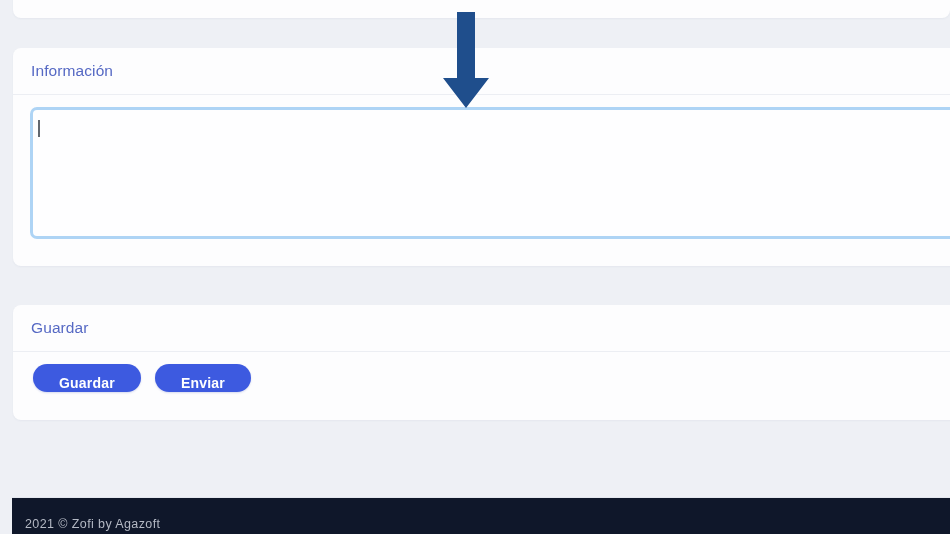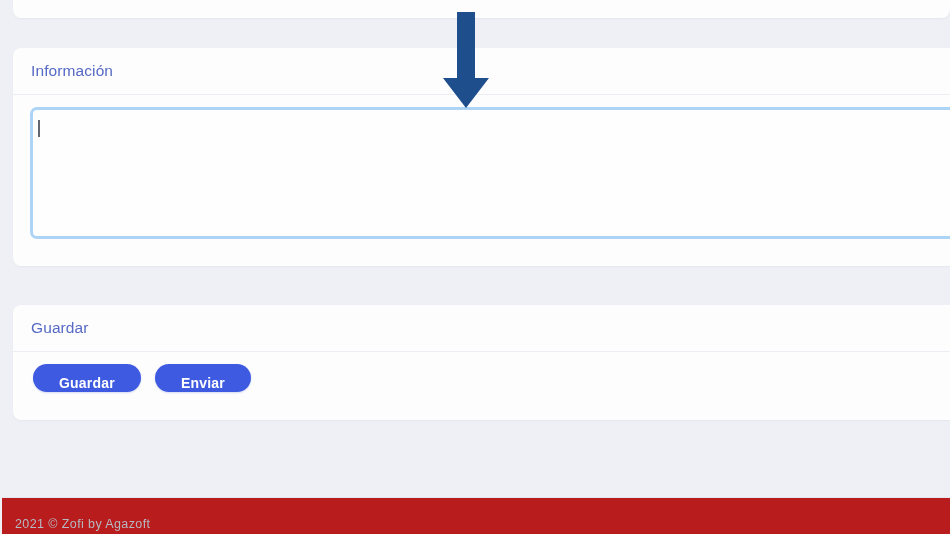--- a/index.html
+++ b/index.html
@@ -127,26 +127,26 @@
     padding: 0 26px;
     cursor: pointer;
     line-height: 38px;
     white-space: nowrap;
     box-shadow: 0 1px 2px rgba(40, 60, 170, 0.18);
   }
 
   
   .footer {
     position: absolute;
-    left: 2px;
+    left: 12px;
     right: 0;
     top: 497px;
     height: 37px;
     border-top: 1px solid #e4e7ee;
-    background: #b91c1c;
+    background: #0f172a;
   }
   .footer-text {
     position: absolute;
     left: 13px;
     top: 19px;
     font-size: 12.5px;
     color: #b4b9c4;
     letter-spacing: 0.4px;
   }
 

